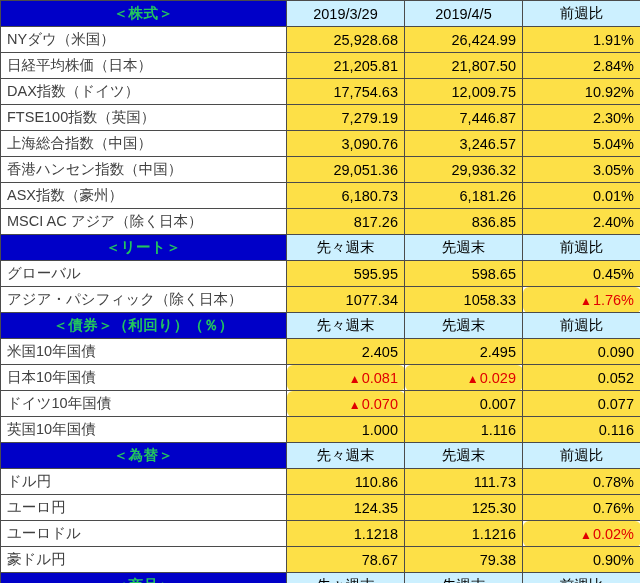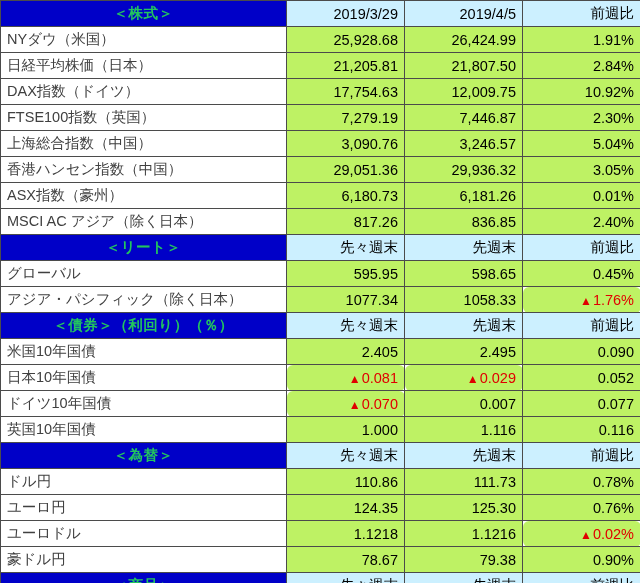--- a/index.html
+++ b/index.html
@@ -34,29 +34,29 @@
   tr.section-row td.sec-label {
     background: #0000c8;
     color: #22c55e;
     text-align: center;
     font-weight: bold;
     letter-spacing: 0.5px;
   }
   tr.section-row td.sec-col {
     background: #ccf0ff;
     color: #000000;
-    text-align: right;
+    text-align: center;
   }
   
   td.row-label {
     background: #ffffff;
     color: #404040;
   }
   td.num {
-    background: #bef264;
+    background: #fde047;
     color: #000000;
     text-align: right;
     padding-right: 8px;
   }
   td.num.neg {
     color: #e00000;
     border-radius: 6px;
   }
   .tri {
     color: #e00000;

